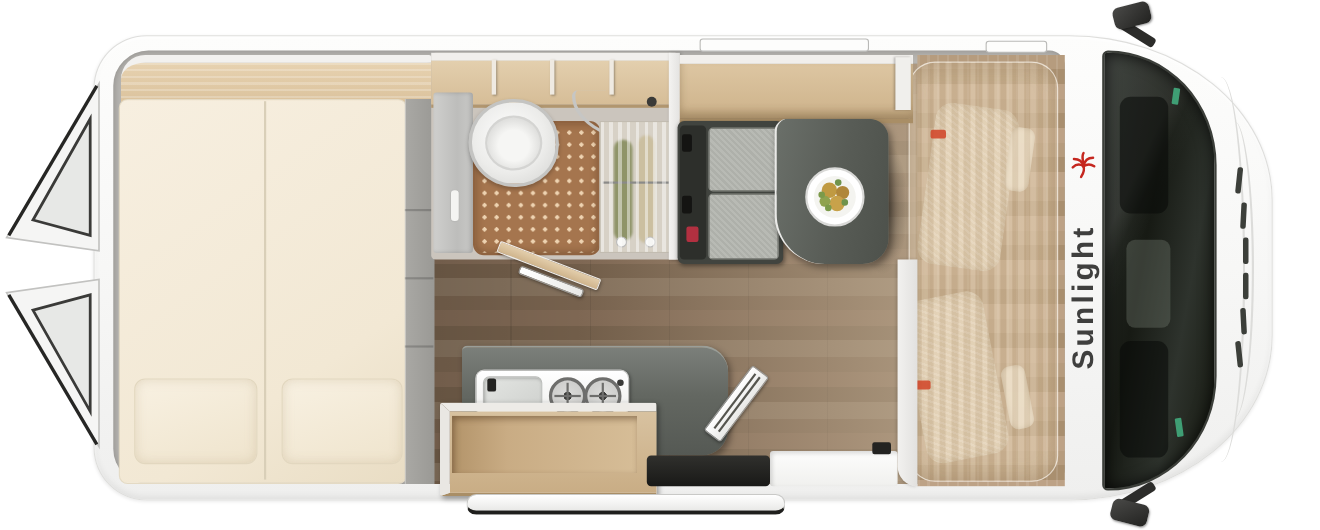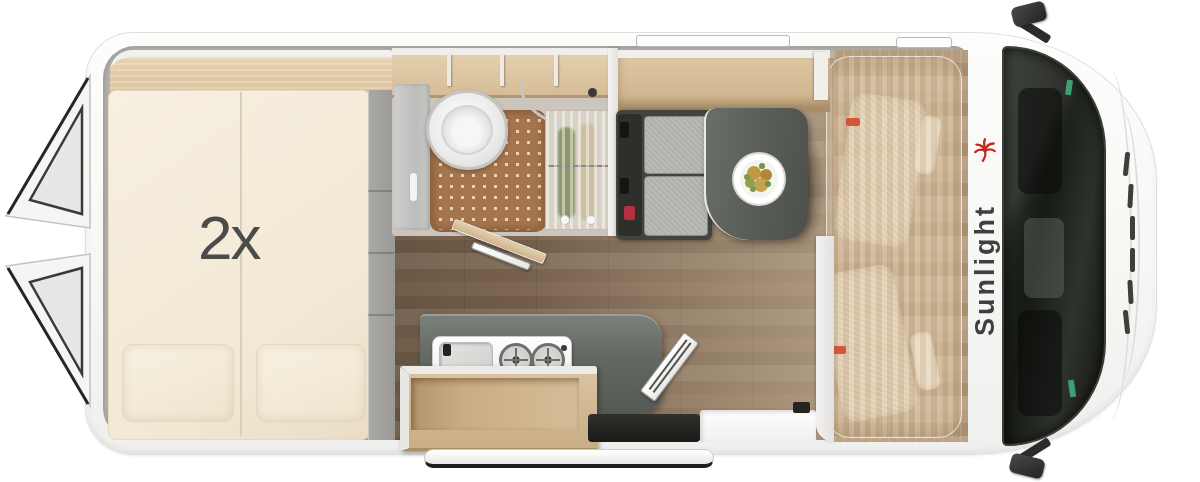--- a/index.html
+++ b/index.html
@@ -163,21 +163,20 @@
   <div class="abs cab-bed-panel" style="left:826px;top:56px;width:134px;height:380px;"></div>
   <div class="abs red-dot" style="left:846px;top:118px;width:14px;height:8px;"></div>
   <div class="abs red-dot" style="left:832px;top:346px;width:14px;height:8px;"></div>
   <div class="abs cab-wall-white" style="left:816px;top:236px;width:18px;height:206px;"></div>
 
   <div class="abs shelf-wood" style="left:110px;top:50px;width:282px;height:42px;"></div>
   <div class="abs mattress" style="left:108px;top:90px;width:260px;height:348px;"></div>
   <div class="abs mattress-split" style="left:240px;top:92px;width:2px;height:344px;"></div>
   <div class="abs pillow" style="left:122px;top:344px;width:110px;height:76px;"></div>
   <div class="abs pillow" style="left:256px;top:344px;width:108px;height:76px;"></div>
-  <div class="abs bed-label" style="left:198px;top:202px;">2x</div>
   <div class="abs bed-side-strip" style="left:368px;top:90px;width:26px;height:350px;"></div>
   <div class="abs seam" style="left:368px;top:190px;width:26px;height:2px;"></div>
   <div class="abs seam" style="left:368px;top:252px;width:26px;height:2px;"></div>
   <div class="abs seam" style="left:368px;top:314px;width:26px;height:2px;"></div>
 
   <div class="abs bath" style="left:392px;top:48px;width:226px;height:188px;">
     <div class="abs bath-cabinets" style="left:0;top:0;width:222px;height:40px;"></div>
     <div class="abs bath-divider" style="left:55px;top:6px;width:4px;height:32px;"></div>
     <div class="abs bath-divider" style="left:108px;top:6px;width:4px;height:32px;"></div>
     <div class="abs bath-divider" style="left:162px;top:6px;width:4px;height:32px;"></div>

